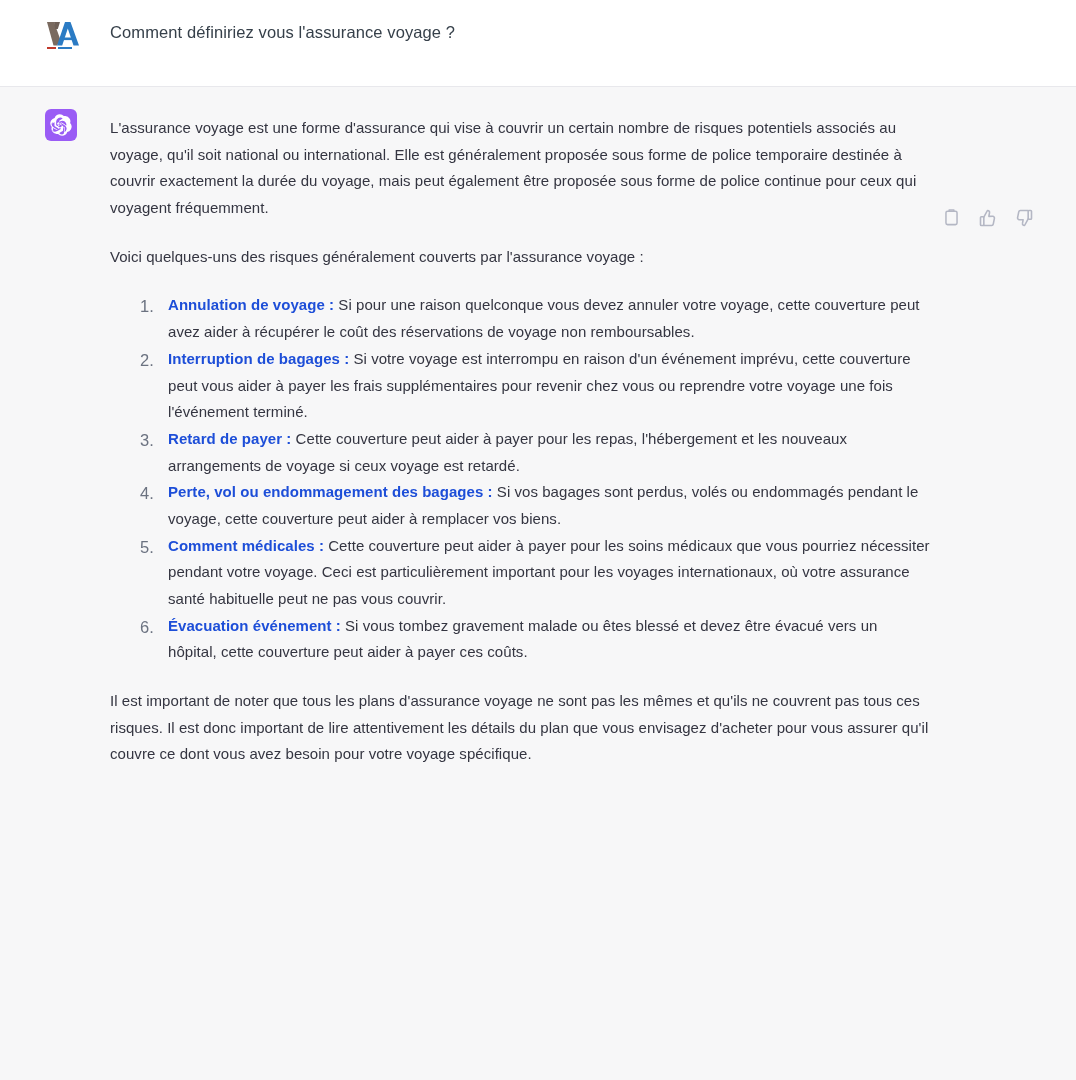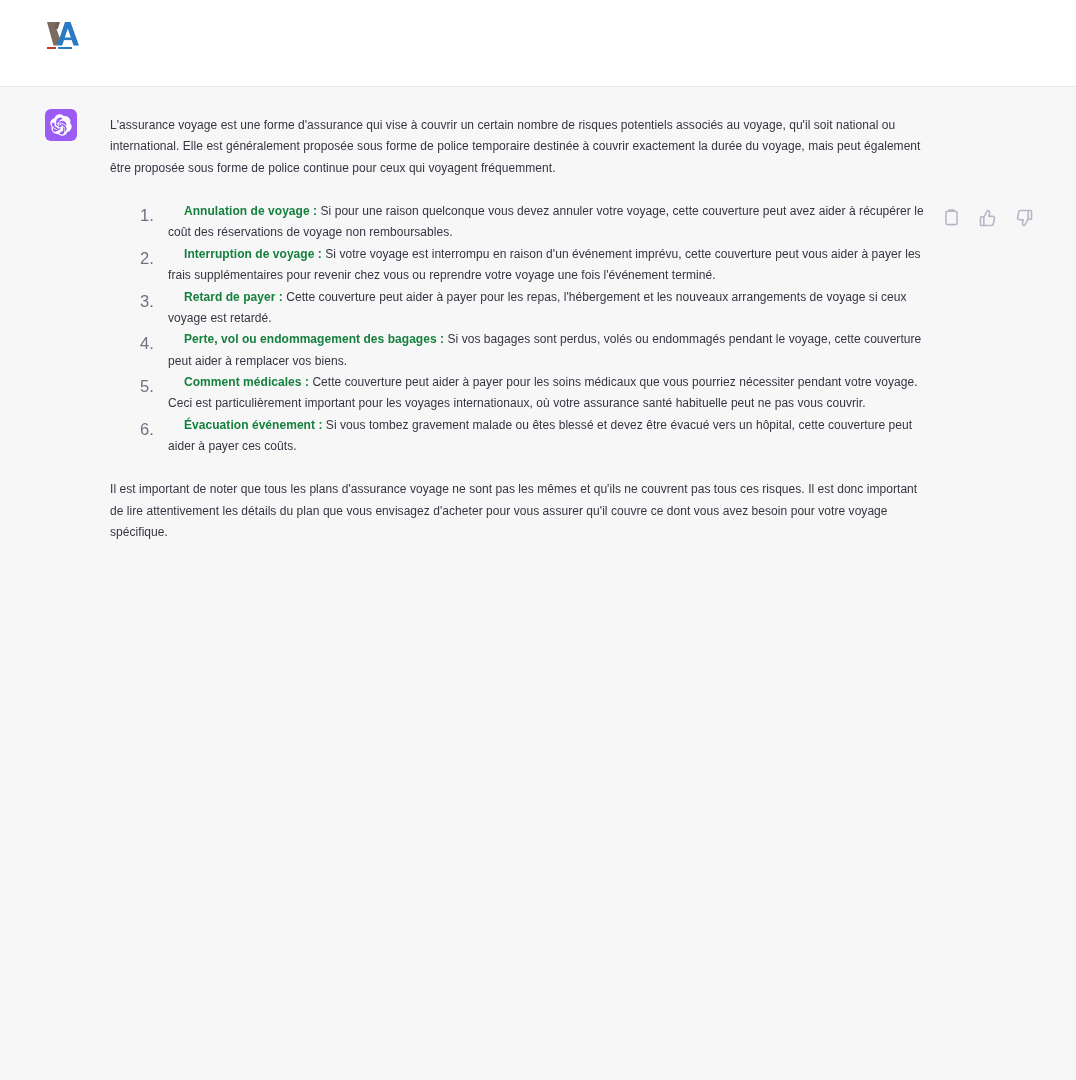--- a/index.html
+++ b/index.html
@@ -74,21 +74,21 @@
     display: flex;
     align-items: center;
     justify-content: center;
     margin-top: -6px;
   }
 
   .bot-body {
     margin-left: 33px;
     width: 820px;
     color: #343541;
-    font-size: 12px;
+    font-size: 15px;
     line-height: 1.78;
     letter-spacing: .05px;
   }
 
   .bot-body p {
     margin: 0 0 22px 0;
   }
   .bot-body p:last-child { margin-bottom: 4px; }
 
   ol.risks {
@@ -107,22 +107,21 @@
     content: counter(risk) ".";
     position: absolute;
     left: 0;
     top: 0;
     color: #6b7280;
     font-size: 16.5px;
     line-height: 1.78;
   }
   ol.risks > li b {
     font-weight: 700;
-    color: #15803d;
-    margin-left: 16px;
+    color: #1d4ed8;
   }
 
   
   .actions {
     position: absolute;
     top: 120px;
     right: 42px;
     display: flex;
     gap: 15px;
     align-items: center;
@@ -150,20 +149,21 @@
           <polygon points="2,4 9,4 15.5,22 12,27.5 8.5,27.5" fill="#7a6a5f"></polygon>
           <polygon points="9,4 15,4 12.8,11 10.2,11" fill="#6f6057"></polygon>
 
           <polygon points="20,4 25.5,4 34,27.5 28.5,27.5 22.8,10.5 17.2,27.5 12,27.5" fill="#2b7bc4"></polygon>
           <rect x="17.5" y="19.5" width="11" height="2.6" fill="#2b7bc4"></rect>
 
           <rect x="2" y="29" width="9" height="2" fill="#c0392b"></rect>
           <rect x="13" y="29" width="14" height="2" fill="#2b7bc4"></rect>
         </svg>
       </div>
+      <div class="user-text">Comment définiriez vous l'assurance voyage ?</div>
     </div>
   </div>
 
   <div class="divider"></div>
 
   <div class="turn-assistant">
 
     <div class="actions">
       <span class="ico">
         <svg width="19" height="19" viewBox="0 0 24 24" fill="none" stroke="#b4b7c4" stroke-width="1.9" stroke-linecap="round" stroke-linejoin="round">
@@ -189,27 +189,28 @@
       <div class="avatar-bot">
         <svg width="22" height="22" viewBox="0 0 41 41" xmlns="http://www.w3.org/2000/svg">
           <path fill="#ffffff" d="M37.532 16.87a9.963 9.963 0 0 0-.856-8.184 10.078 10.078 0 0 0-10.855-4.835A9.964 9.964 0 0 0 18.306.5a10.079 10.079 0 0 0-9.614 6.977 9.967 9.967 0 0 0-6.664 4.834 10.08 10.08 0 0 0 1.24 11.817 9.965 9.965 0 0 0 .856 8.185 10.079 10.079 0 0 0 10.855 4.835 9.965 9.965 0 0 0 7.516 3.35 10.078 10.078 0 0 0 9.617-6.981 9.967 9.967 0 0 0 6.663-4.834 10.079 10.079 0 0 0-1.243-11.813ZM22.498 37.886a7.474 7.474 0 0 1-4.799-1.735c.06-.33.143-.66.225-.985l5.831-3.367a.943.943 0 0 0 .478-.83V22.78l2.466 1.422a.092.092 0 0 1 .5.069v6.805a7.48 7.48 0 0 1-7.473 7.474 7.482 7.482 0 0 1 3.272-.663Zm-16.07-6.866a7.465 7.465 0 0 1-.894-5.014c.06.036.162.099.237.141l5.83 3.367a.95.95 0 0 0 .956 0l7.116-4.108v2.844a.089.089 0 0 1-.35.077l-5.896 3.403a7.483 7.483 0 0 1-10.209-2.734l2.845 2.024Zm-1.54-12.733a7.47 7.47 0 0 1 3.9-3.287c0 .069-.4.19-.4.27v6.735a.942.942 0 0 0 .476.83l7.116 4.107-2.466 1.423a.88.88 0 0 1-.83.074L7.1 24.97a7.484 7.484 0 0 1-2.74-10.209l.528 2.526Zm20.256 4.714-7.12-4.111 2.466-1.422a.88.88 0 0 1 .83-.074l5.894 3.402a7.476 7.476 0 0 1-1.154 13.483v-6.949a.945.945 0 0 0-.472-.829h-.444Zm2.453-3.693a12.6 12.6 0 0 0-.237-.142l-5.83-3.367a.95.95 0 0 0-.957 0l-7.115 4.108v-2.844a.089.089 0 0 1 .035-.077l5.895-3.4a7.475 7.475 0 0 1 11.1 7.742l-2.891-1.02ZM14.016 22.5l-2.467-1.424a.088.088 0 0 1-.048-.07v-6.804a7.475 7.475 0 0 1 12.255-5.74c-.06.032-.164.09-.234.132l-5.83 3.367a.944.944 0 0 0-.479.828l-.003 8.185.806 1.526Zm1.34-2.887 3.17-1.83 3.172 1.83v3.66l-3.171 1.83-3.172-1.83v-3.66Z"></path>
         </svg>
       </div>
 
       <div class="bot-body">
 
         <p>L'assurance voyage est une forme d'assurance qui vise à couvrir un certain nombre de risques potentiels associés au voyage, qu'il soit national ou international. Elle est généralement proposée sous forme de police temporaire destinée à couvrir exactement la durée du voyage, mais peut également être proposée sous forme de police continue pour ceux qui voyagent fréquemment.</p>
 
+        <p>Voici quelques-uns des risques généralement couverts par l'assurance voyage :</p>
 
         <ol class="risks">
           <li>
             <b>Annulation de voyage :</b><span> Si pour une raison quelconque vous devez annuler votre voyage, cette couverture peut avez aider à récupérer le coût des réservations de voyage non remboursables.</span>
           </li>
           <li>
-            <b>Interruption de voyage :</b><span> Si votre voyage est interrompu en raison d'un événement imprévu, cette couverture peut vous aider à payer les frais supplémentaires pour revenir chez vous ou reprendre votre voyage une fois l'événement terminé.</span>
+            <b>Interruption de bagages :</b><span> Si votre voyage est interrompu en raison d'un événement imprévu, cette couverture peut vous aider à payer les frais supplémentaires pour revenir chez vous ou reprendre votre voyage une fois l'événement terminé.</span>
           </li>
           <li>
             <b>Retard de payer :</b><span> Cette couverture peut aider à payer pour les repas, l'hébergement et les nouveaux arrangements de voyage si ceux voyage est retardé.</span>
           </li>
           <li>
             <b>Perte, vol ou endommagement des bagages :</b><span> Si vos bagages sont perdus, volés ou endommagés pendant le voyage, cette couverture peut aider à remplacer vos biens.</span>
           </li>
           <li>
             <b>Comment médicales :</b><span> Cette couverture peut aider à payer pour les soins médicaux que vous pourriez nécessiter pendant votre voyage. Ceci est particulièrement important pour les voyages internationaux, où votre assurance santé habituelle peut ne pas vous couvrir.</span>
           </li>

